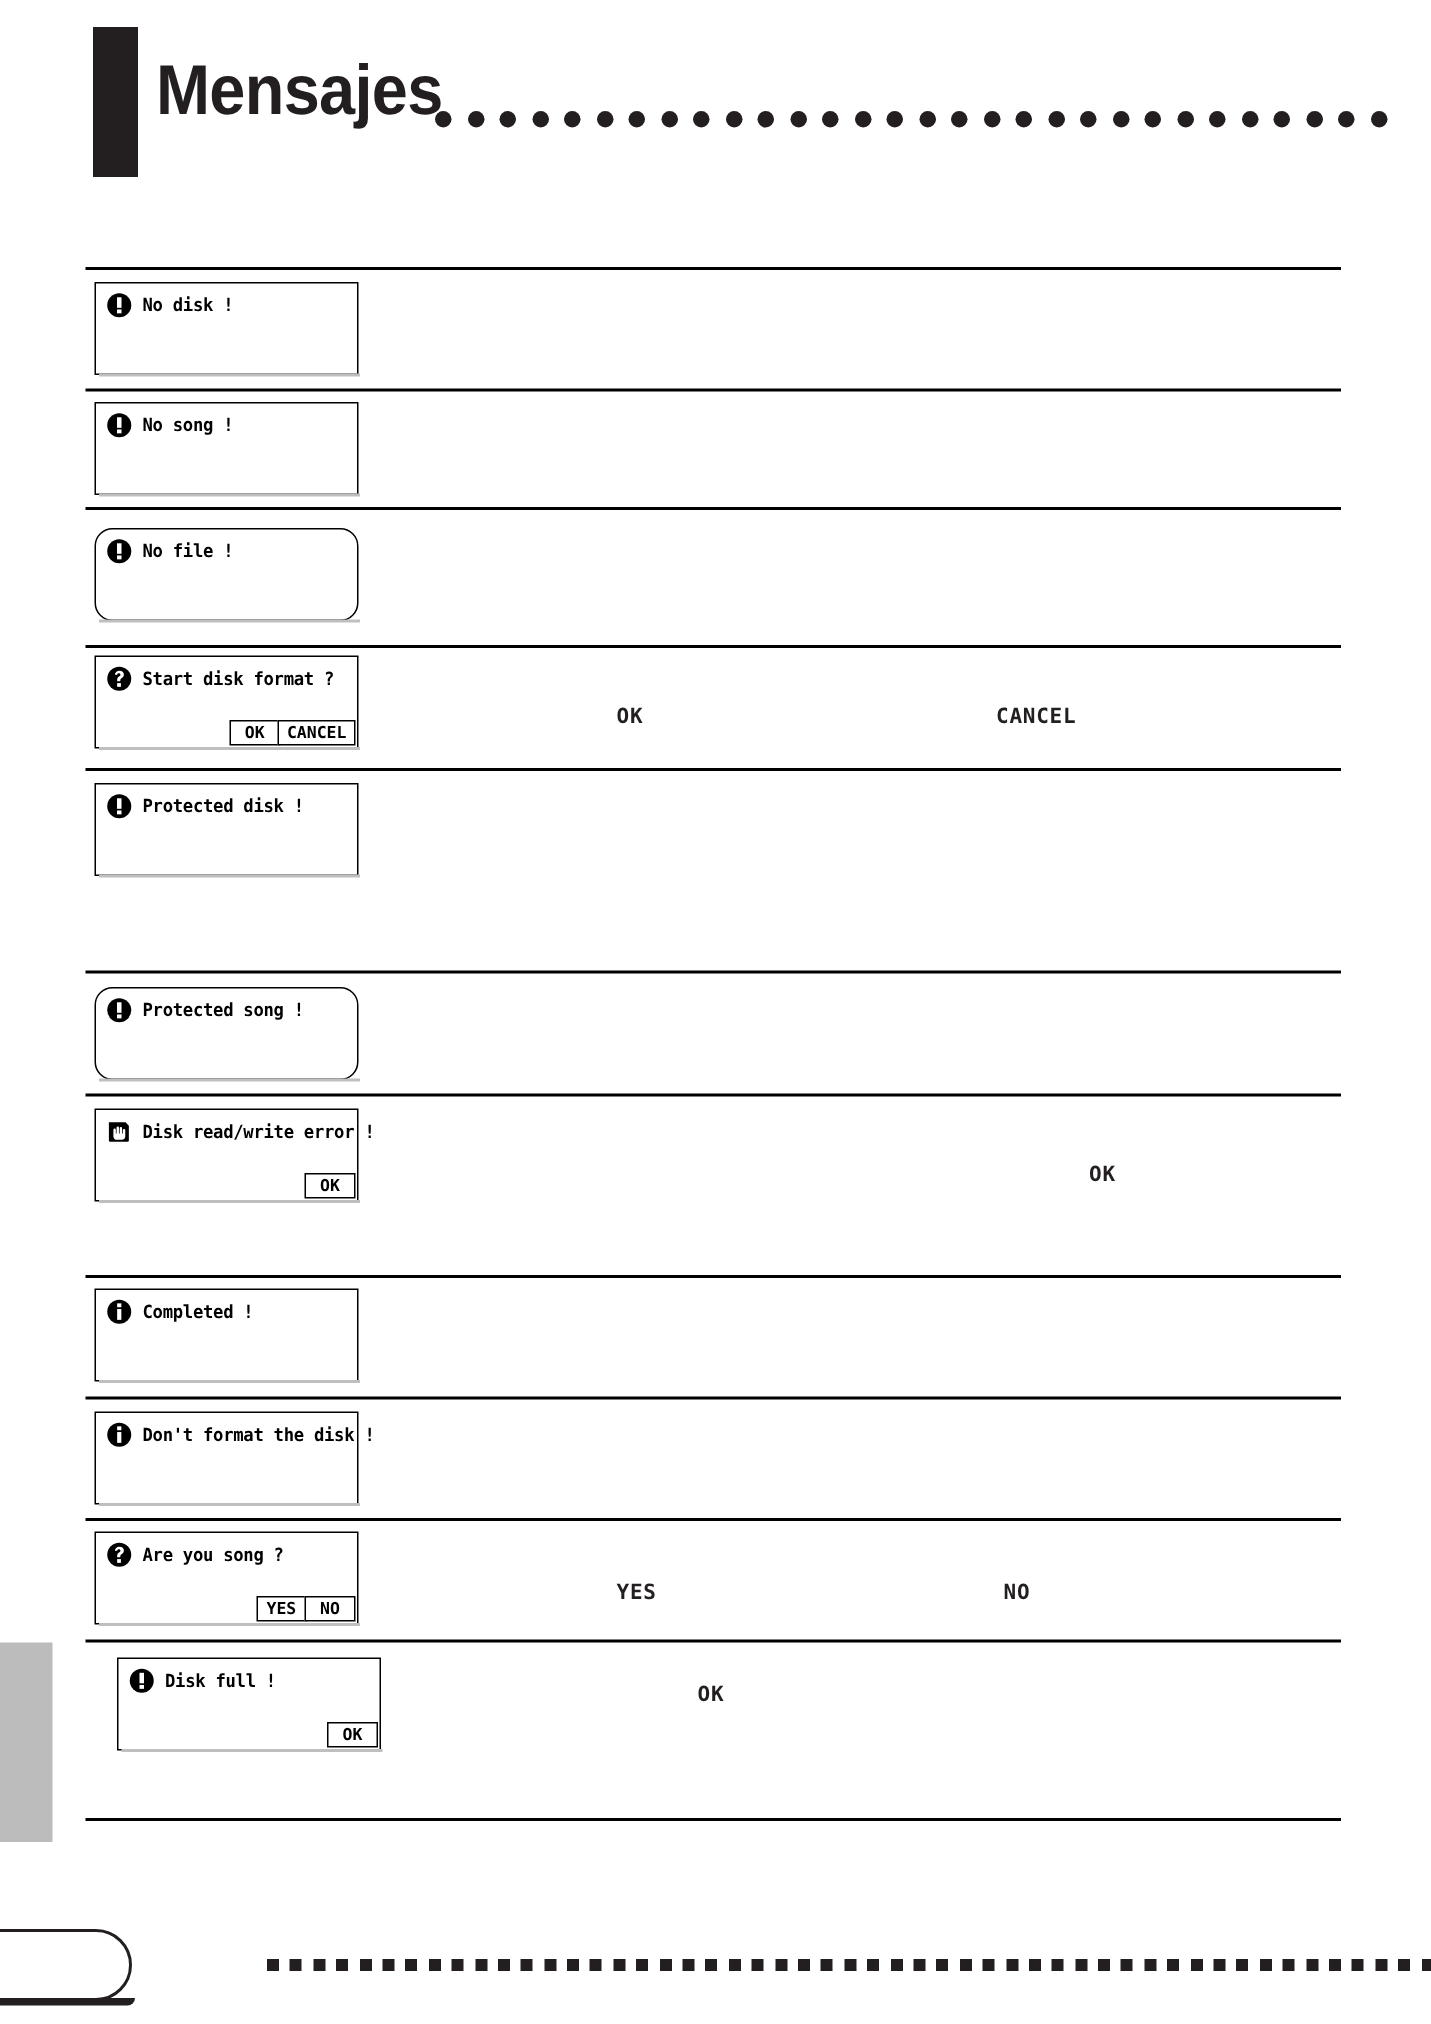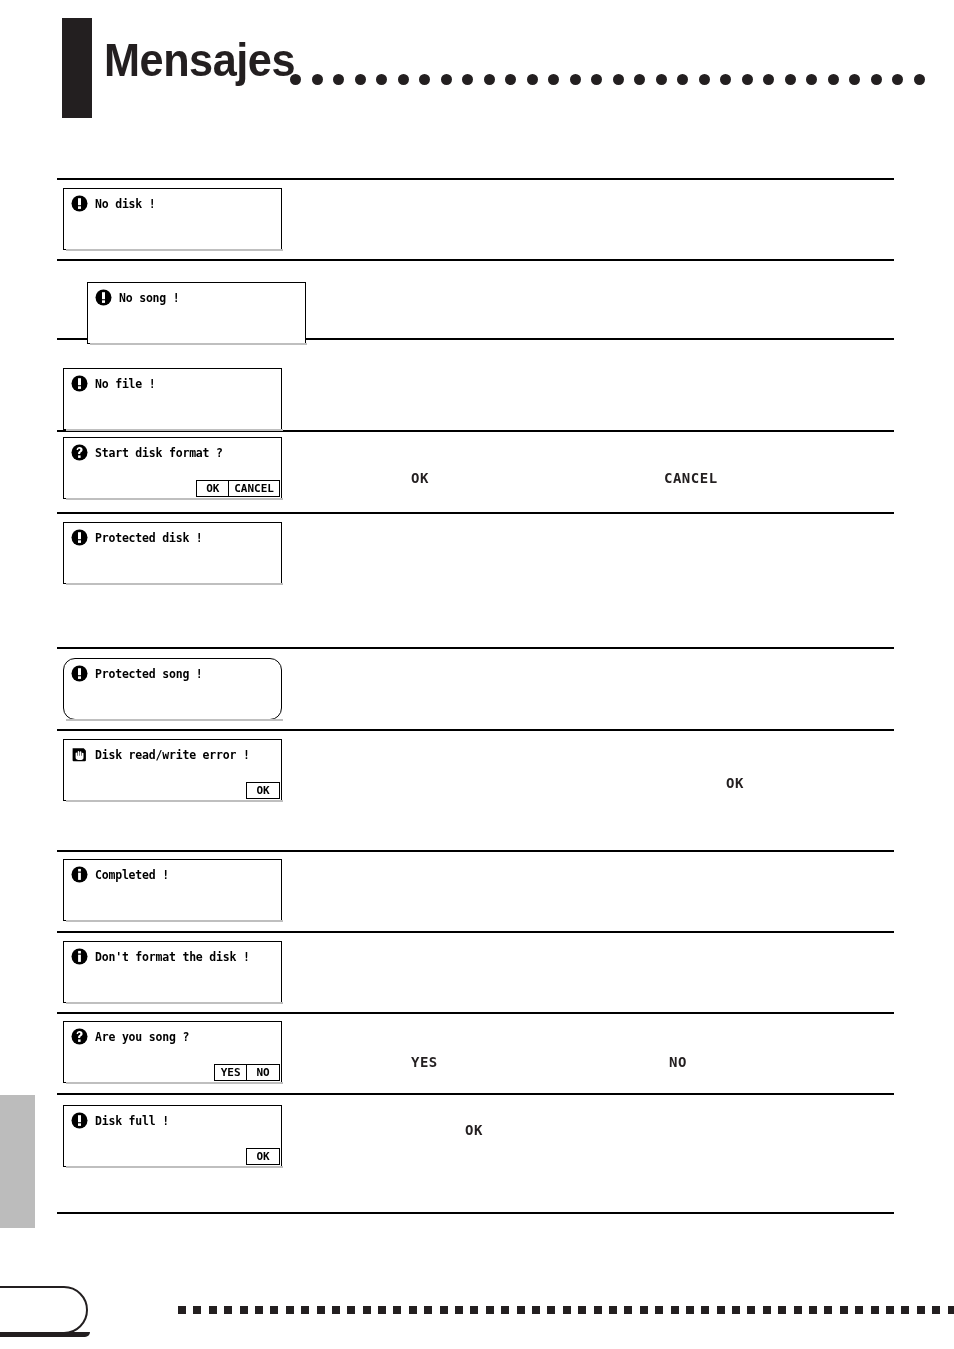--- a/index.html
+++ b/index.html
@@ -64,21 +64,21 @@
     left: 57px;
     width: 837px;
     height: 2px;
     background: #000000;
   }
 
   
   .lcd {
     position: absolute;
     left: 63px;
-    width: 219px;
+    width: 176px;
     height: 62px;
     border: 1.6px solid #000;
     background: #fff;
     box-sizing: border-box;
   }
   .lcd.shadow::after {
     content: "";
     position: absolute;
     left: 2px;
     top: 100%;
@@ -259,33 +259,33 @@
         <span class="icn">
           <svg width="17" height="17" viewBox="0 0 17 17">
             <circle cx="8.5" cy="8.5" r="8" fill="#000"></circle>
             <rect x="7" y="3.2" width="3" height="7" fill="#fff"></rect>
             <rect x="7" y="11.3" width="3" height="2.6" fill="#fff"></rect>
           </svg>
         </span>
         <span class="lcd-text">No disk !</span>
       </div>
     </div>
-    <div class="lcd shadow" style="top: 282px; margin-left: 24px;">
+    <div class="lcd shadow" style="top: 268px;">
       <div class="lcd-row">
         <span class="icn">
           <svg width="17" height="17" viewBox="0 0 17 17">
             <circle cx="8.5" cy="8.5" r="8" fill="#000"></circle>
             <rect x="7" y="3.2" width="3" height="7" fill="#fff"></rect>
             <rect x="7" y="11.3" width="3" height="2.6" fill="#fff"></rect>
           </svg>
         </span>
         <span class="lcd-text">No song !</span>
       </div>
     </div>
-    <div class="lcd shadow" style="top: 368px;">
+    <div class="lcd shadow" style="top: 352px; border-radius: 12px;">
       <div class="lcd-row">
         <span class="icn">
           <svg width="17" height="17" viewBox="0 0 17 17">
             <circle cx="8.5" cy="8.5" r="8" fill="#000"></circle>
             <rect x="7" y="3.2" width="3" height="7" fill="#fff"></rect>
             <rect x="7" y="11.3" width="3" height="2.6" fill="#fff"></rect>
           </svg>
         </span>
         <span class="lcd-text">No file !</span>
       </div>
@@ -377,21 +377,21 @@
             <rect x="7.1" y="11.4" width="2.5" height="2.5" fill="#fff"></rect>
           </svg>
         </span>
         <span class="lcd-text">Are you song ?</span>
       </div>
       <div class="lcd-btns">
         <div class="lcd-btn">YES</div>
         <div class="lcd-btn">NO</div>
       </div>
     </div>
-    <div class="lcd shadow" style="top: 1105px;">
+    <div class="lcd shadow" style="top: 1105px; margin-left: 15px;">
       <div class="lcd-row">
         <span class="icn">
           <svg width="17" height="17" viewBox="0 0 17 17">
             <circle cx="8.5" cy="8.5" r="8" fill="#000"></circle>
             <rect x="7" y="3.2" width="3" height="7" fill="#fff"></rect>
             <rect x="7" y="11.3" width="3" height="2.6" fill="#fff"></rect>
           </svg>
         </span>
         <span class="lcd-text">Disk full !</span>
       </div>

